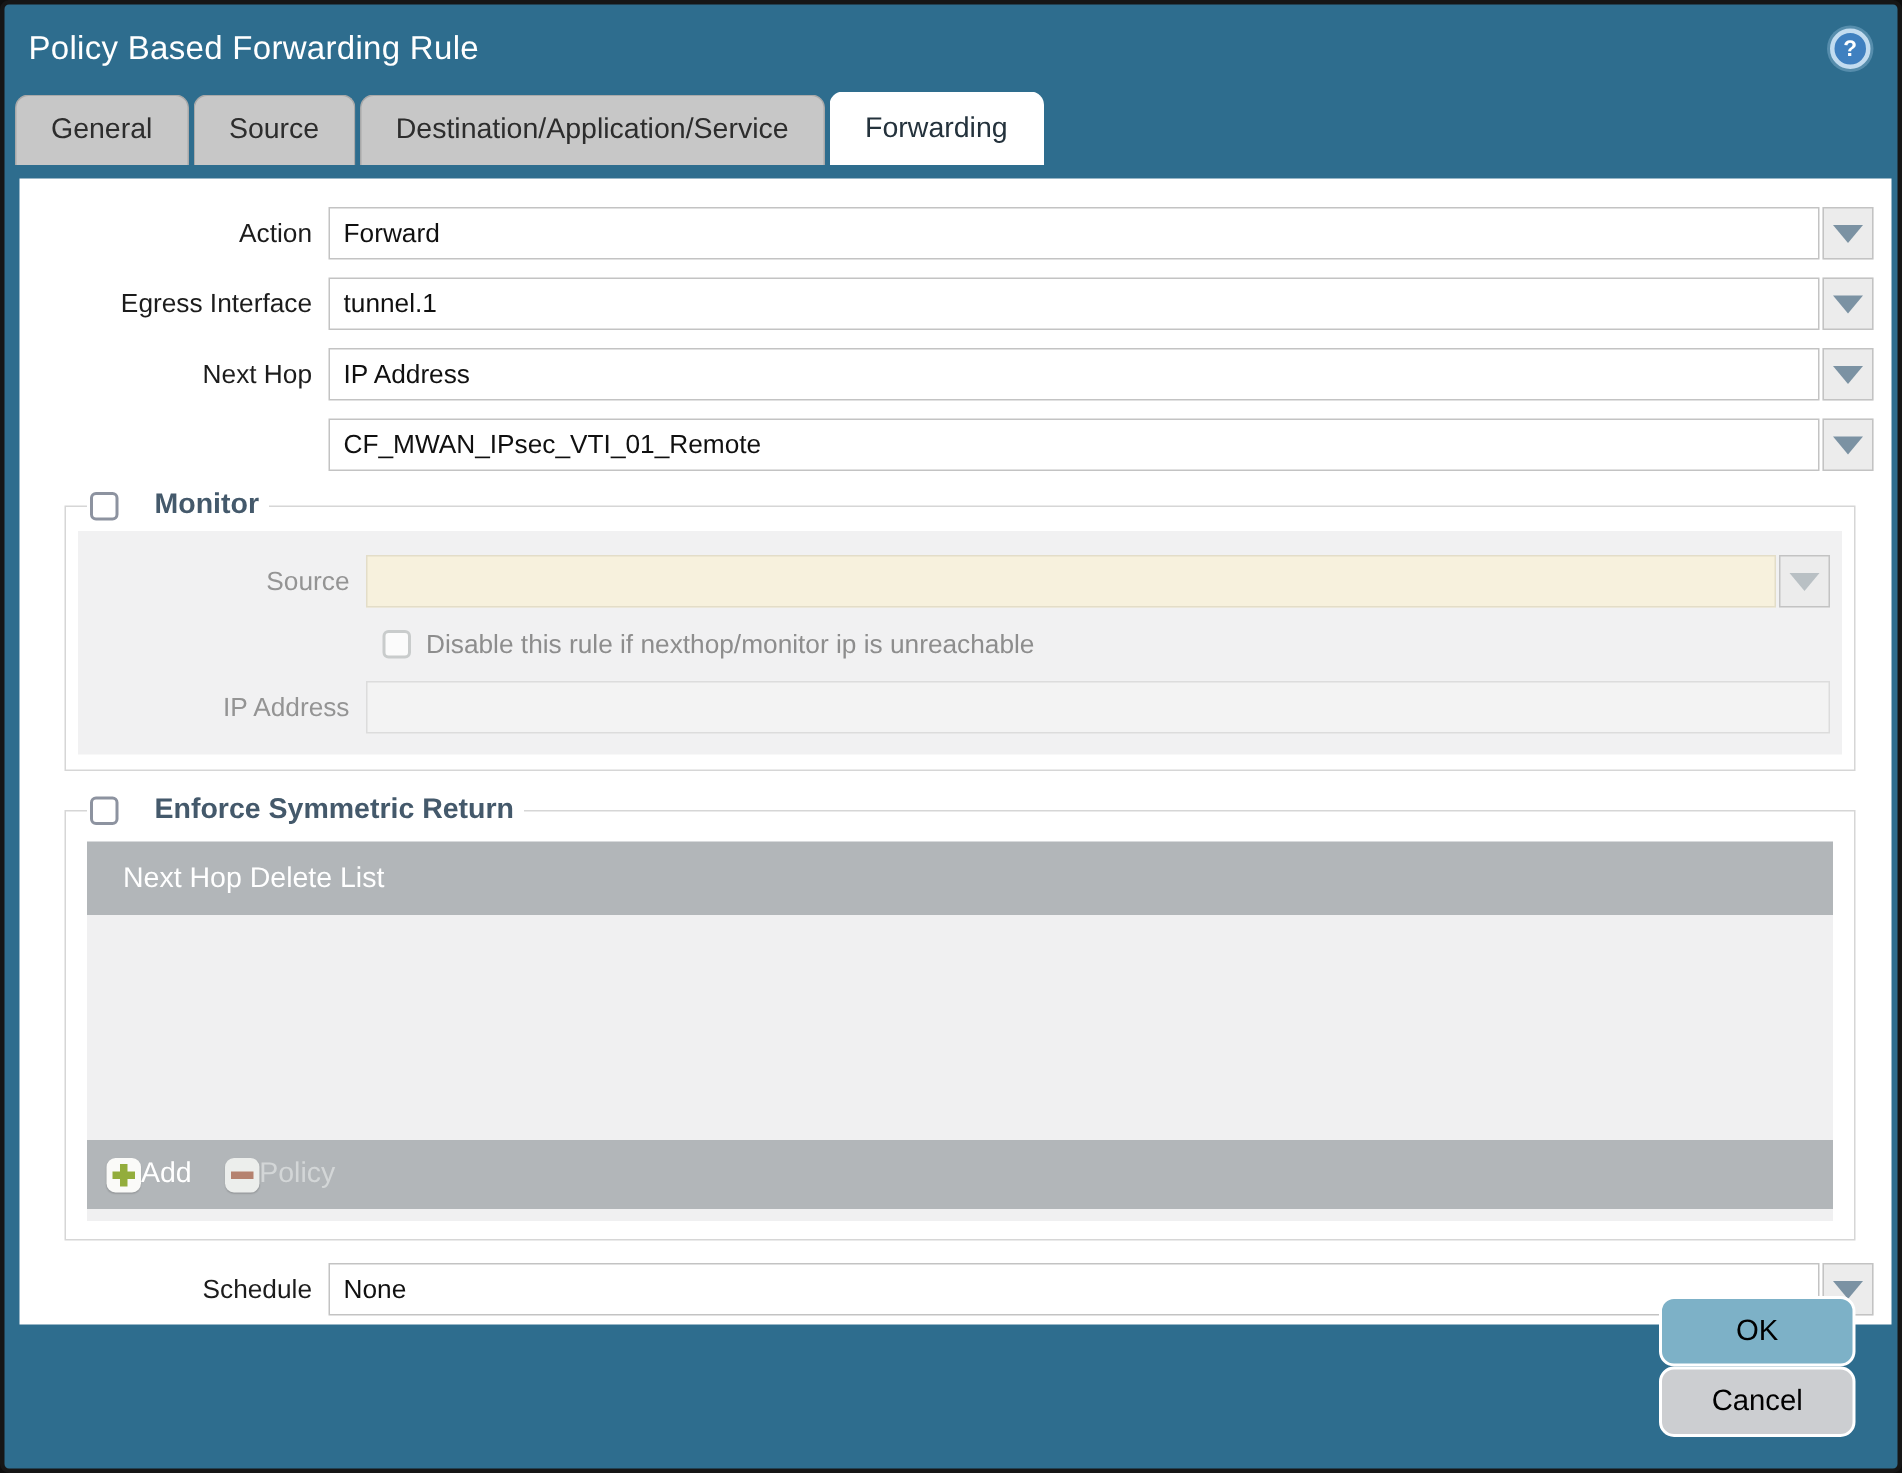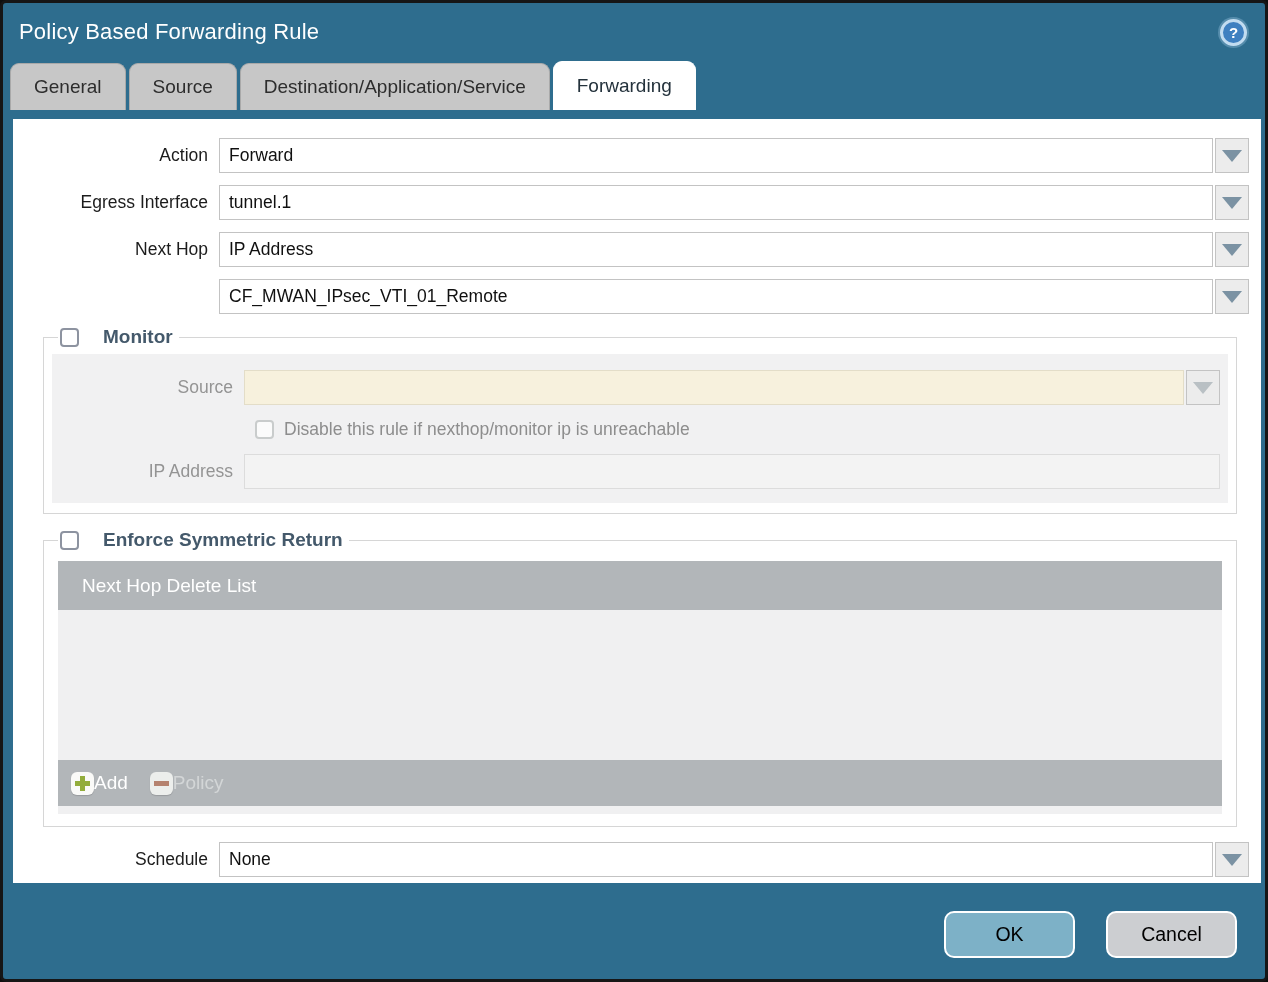--- a/index.html
+++ b/index.html
@@ -73,21 +73,21 @@
     position:relative; box-shadow:0 1px 1px rgba(0,0,0,0.15); flex:none;
   }
   .badge.minus { background:#eceeec; }
   .plus-glyph::before, .plus-glyph::after { content:""; position:absolute; background:#93ad3c; }
   .plus-glyph::before { left:4px; top:9px; width:15px; height:5px; }
   .plus-glyph::after  { left:9px; top:4px; width:5px; height:15px; }
   .minus-glyph::before { content:""; position:absolute; background:#b5826f; left:4px; top:9px; width:15px; height:5px; }
   .tbtn-label { font-size:19px; color:#ffffff; }
   .tbtn.disabled .tbtn-label { color:#d3d6d7; }
   
-  .footer-btns { position:absolute; right:28px; bottom:21px; display:flex; gap:31px; }
+  .footer-btns { position:absolute; right:28px; bottom:21px; display:flex; gap:0;flex-direction:column; }
   .btn {
     width:131px; height:47px; border-radius:10px; border:2px solid #ffffff;
     font-size:19.5px; font-family:"Liberation Sans", sans-serif; color:#000; cursor:pointer;
     display:flex; align-items:center; justify-content:center;
   }
   .btn.ok { background:#7db1c7; }
   .btn.cancel { background:#ccced1; }
 </style>
 </head>
 <body>

